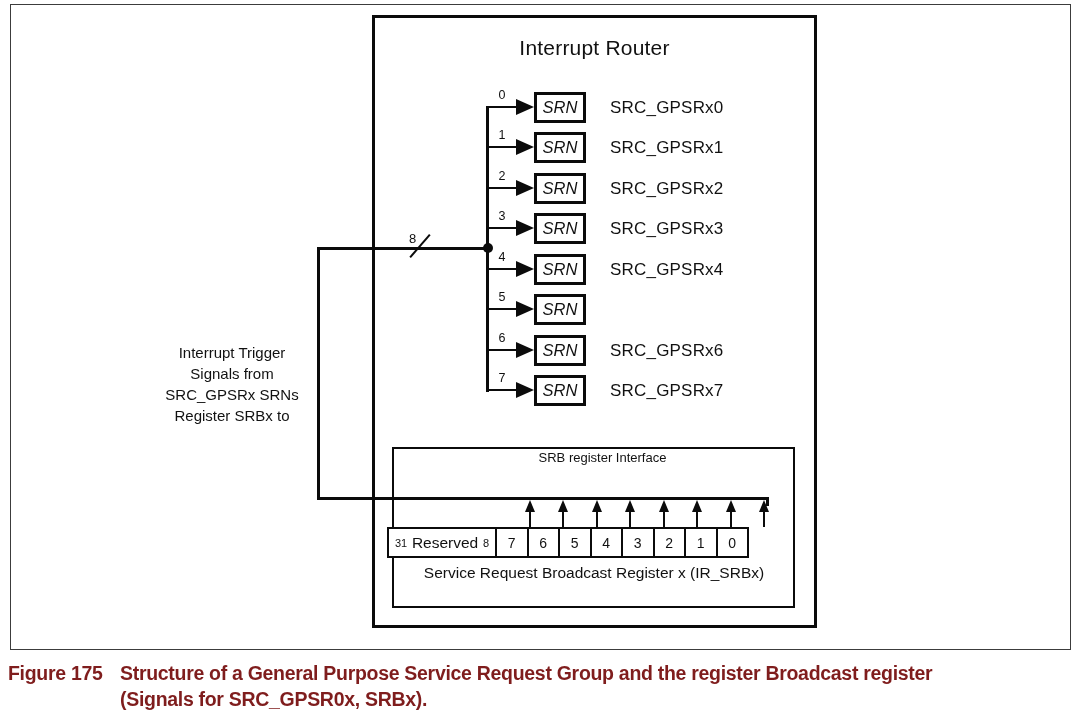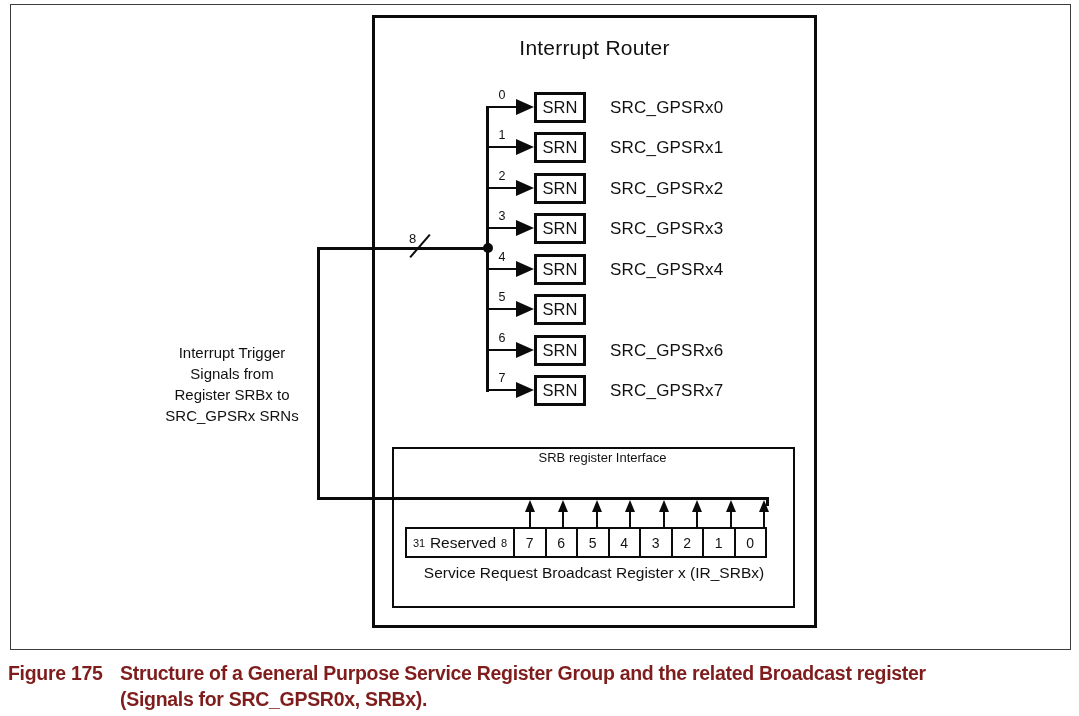--- a/index.html
+++ b/index.html
@@ -24,30 +24,30 @@
   .slash{left:405px;top:245px;width:30px;height:2px;background:#0b0b0b;transform:rotate(-49deg);}
   .bus-label{left:409px;top:231px;font-size:13px;}
 
   
   .srn-row{position:absolute;left:486px;width:320px;height:31px;}
   .srn-row .num{position:absolute;left:6px;top:-4px;width:20px;text-align:center;font-size:12.5px;}
   .srn-row .stub{position:absolute;left:0;top:14px;width:31px;height:2px;background:#0b0b0b;}
   .srn-row .head{position:absolute;left:30px;top:7px;width:0;height:0;
                  border-left:18px solid #0b0b0b;border-top:8.5px solid transparent;border-bottom:8.5px solid transparent;}
   .srn-row .srn-box{position:absolute;left:48px;top:0;width:52px;height:31px;border:3px solid #0b0b0b;
-                 box-sizing:border-box;text-align:center;line-height:25px;font-size:16.5px;}
+                 box-sizing:border-box;text-align:center;line-height:25px;font-size:16.5px;font-style:italic;}
   .srn-row .src-label{position:absolute;left:124px;top:0;line-height:31px;font-size:17px;letter-spacing:0.2px;white-space:nowrap;}
 
   
   .note{left:148px;top:342px;width:168px;text-align:center;font-size:15px;line-height:21px;}
 
   
   .srb-box{left:392px;top:447px;width:403px;height:161px;border:2.5px solid #0b0b0b;box-sizing:border-box;}
   .srb-title{left:392px;top:450px;width:403px;text-align:center;font-size:13px;margin-left:9px;}
-  .reg{left:405px;top:527px;height:31px;display:flex;align-items:stretch;}
+  .reg{left:387px;top:527px;height:31px;display:flex;align-items:stretch;}
   .cell{border:2px solid #0b0b0b;box-sizing:border-box;height:31px;margin-left:-2px;
         display:flex;align-items:center;justify-content:center;background:#fff;}
   .cell.first{margin-left:0;}
   .cell.reserved{width:110px;justify-content:space-between;padding:0 6px;}
   .cell.bit{width:33.5px;font-size:14px;}
   .reserved .msb,.reserved .lsb{font-size:11px;}
   .reserved .rlabel{font-size:15.5px;}
   .bit-arrow{position:absolute;top:500px;width:12px;}
   .bit-arrow .ahead{width:0;height:0;margin:0 auto;
         border-left:5.5px solid transparent;border-right:5.5px solid transparent;border-bottom:12px solid #0b0b0b;}
@@ -133,22 +133,22 @@
   <div class="abs vline-left"></div>
   <div class="abs collector"></div>
   <div class="abs collector-end"></div>
   <div class="abs dot"></div>
   <div class="abs slash"></div>
   <div class="abs bus-label">8</div>
 
   <div class="abs note">
       <div>Interrupt Trigger</div>
       <div>Signals from</div>
+      <div>SRC_GPSRx SRNs</div>
       <div>Register SRBx to</div>
-      <div>SRC_GPSRx SRNs</div>
     </div>
 
   <div class="abs srb-box"></div>
   <div class="abs srb-title">SRB register Interface</div>
 
   <div class="abs reg">
     <div class="cell reserved first">
       <span class="msb">31</span>
       <span class="rlabel">Reserved</span>
       <span class="lsb">8</span>
@@ -195,15 +195,15 @@
       </div>
       <div class="abs bit-arrow" style="left: 758.25px;">
         <div class="ahead"></div>
         <div class="astem"></div>
       </div>
     </div>
 
   <div class="abs reg-caption">Service Request Broadcast Register x (IR_SRBx)</div>
 
   <div class="abs cap cap-label">Figure 175</div>
-  <div class="abs cap cap-line1">Structure of a General Purpose Service Register Group and the related Broadcast register</div>
+  <div class="abs cap cap-line1">Structure of a General Purpose Service Request Group and the register Broadcast register</div>
   <div class="abs cap cap-line2">(Signals for SRC_GPSR0x, SRBx).</div>
 </div>
 
 </body></html>

